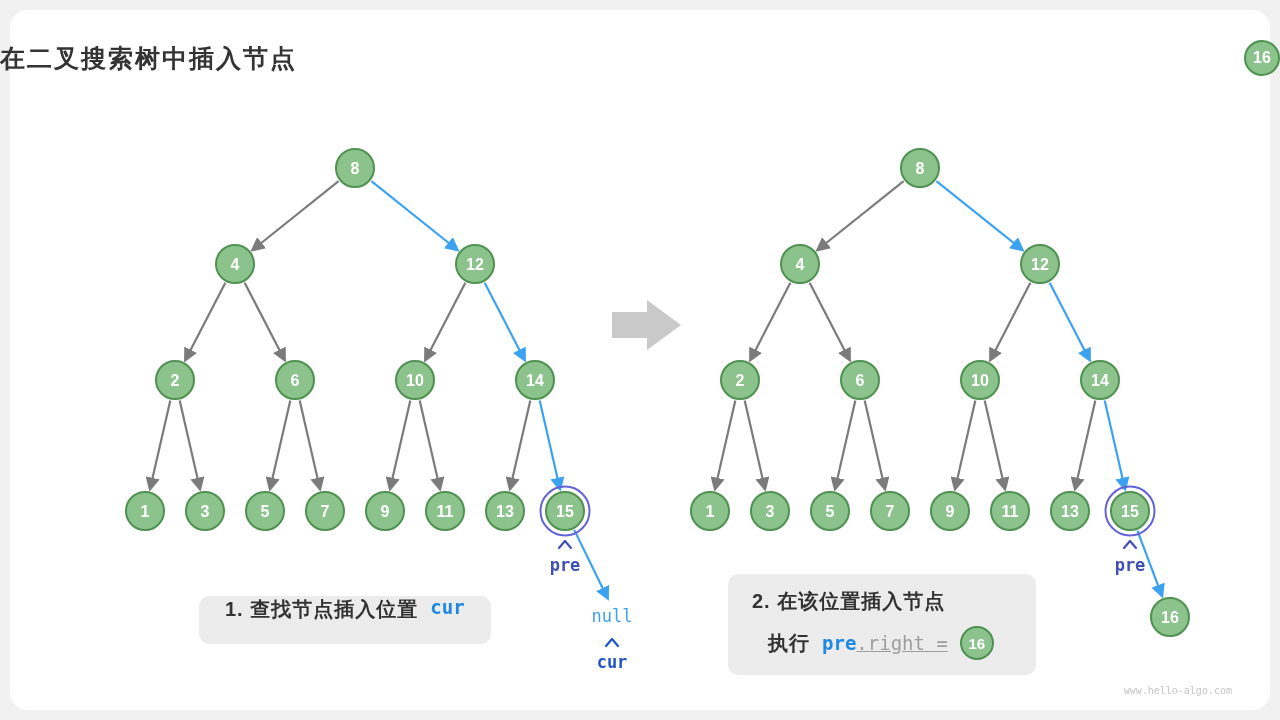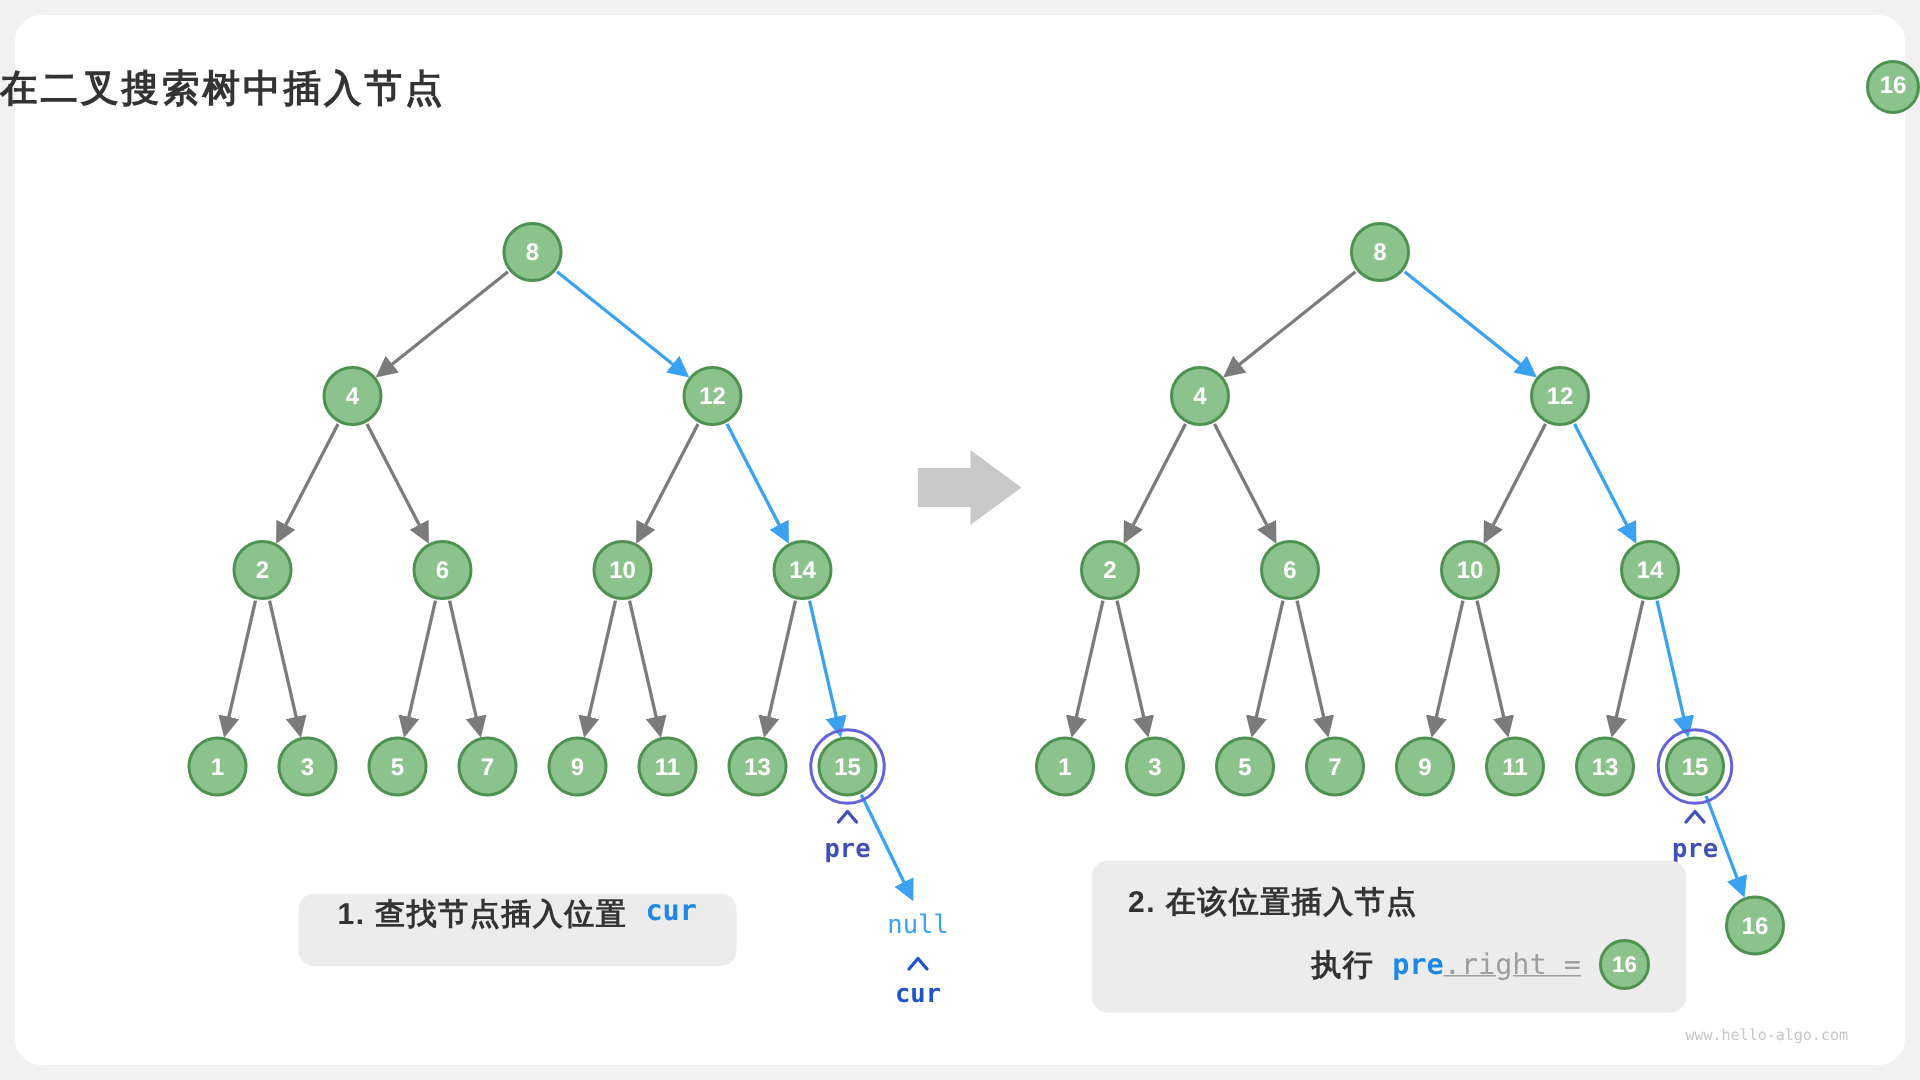--- a/index.html
+++ b/index.html
@@ -31,25 +31,25 @@
     color:var(--caption-text,#333);font-weight:bold;
   }
   .caption-1{
     left:199px;top:596px;height:48px;display:flex;
     padding:0 26px;font-size:20px;gap:12px;letter-spacing:1px;
   }
   .code{font-family:"DejaVu Sans Mono","Liberation Mono",monospace;font-size:19px;letter-spacing:0;}
   .code-blue{color:var(--code-blue,#1E88E5);font-weight:bold;}
   .code-gray{color:var(--code-gray,#9E9E9E);font-weight:normal;text-decoration:underline;}
   .caption-2{
-    left:728px;top:574px;width:396px;box-sizing:border-box;
+    left:728px;top:574px;width:308px;box-sizing:border-box;
     padding:14px 24px 15px;font-size:20px;letter-spacing:1px;
   }
   .cap2-line1{margin-bottom:11px;}
-  .cap2-line2{display:flex;align-items:center;margin-left:16px;justify-content:flex-end;}
+  .cap2-line2{display:flex;align-items:center;margin-left:16px;}
   .cap2-line2 .exec{margin-right:12px;}
   .cap2-line2 .badge{margin-left:12px;}
   .watermark{
     position:absolute;right:48px;bottom:24px;
     font-family:"DejaVu Sans Mono","Liberation Mono",monospace;
     font-size:10px;color:var(--watermark,#C6C6C6);
   }
 </style>
 </head>
 <body>

